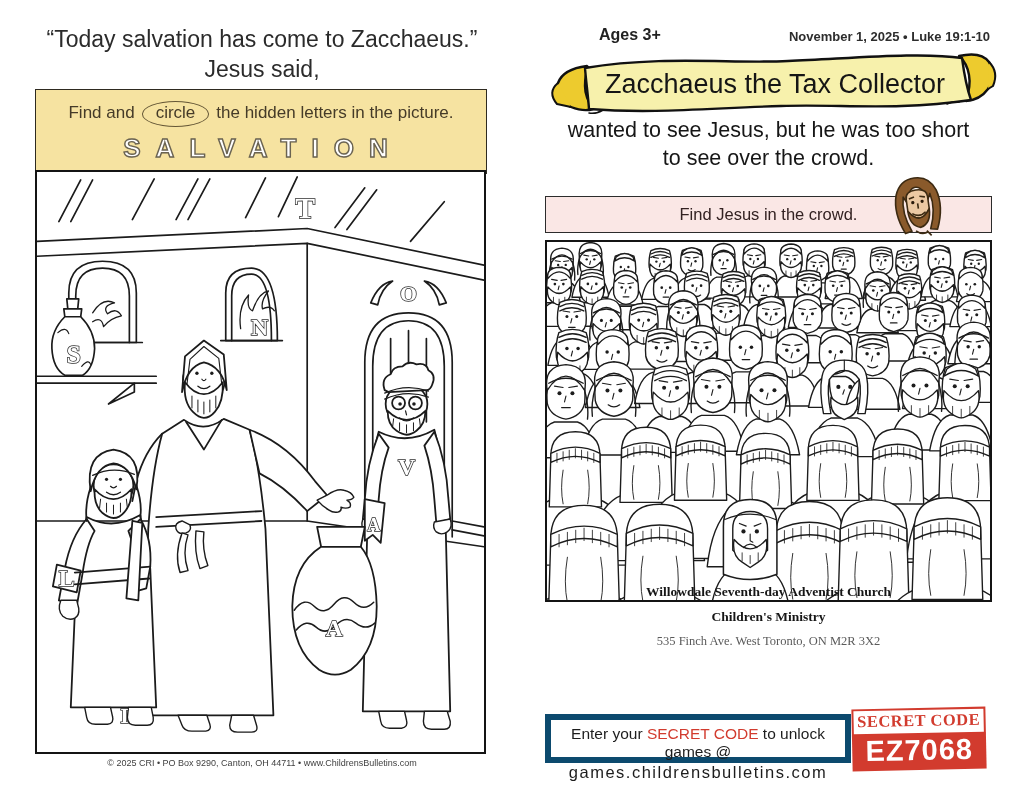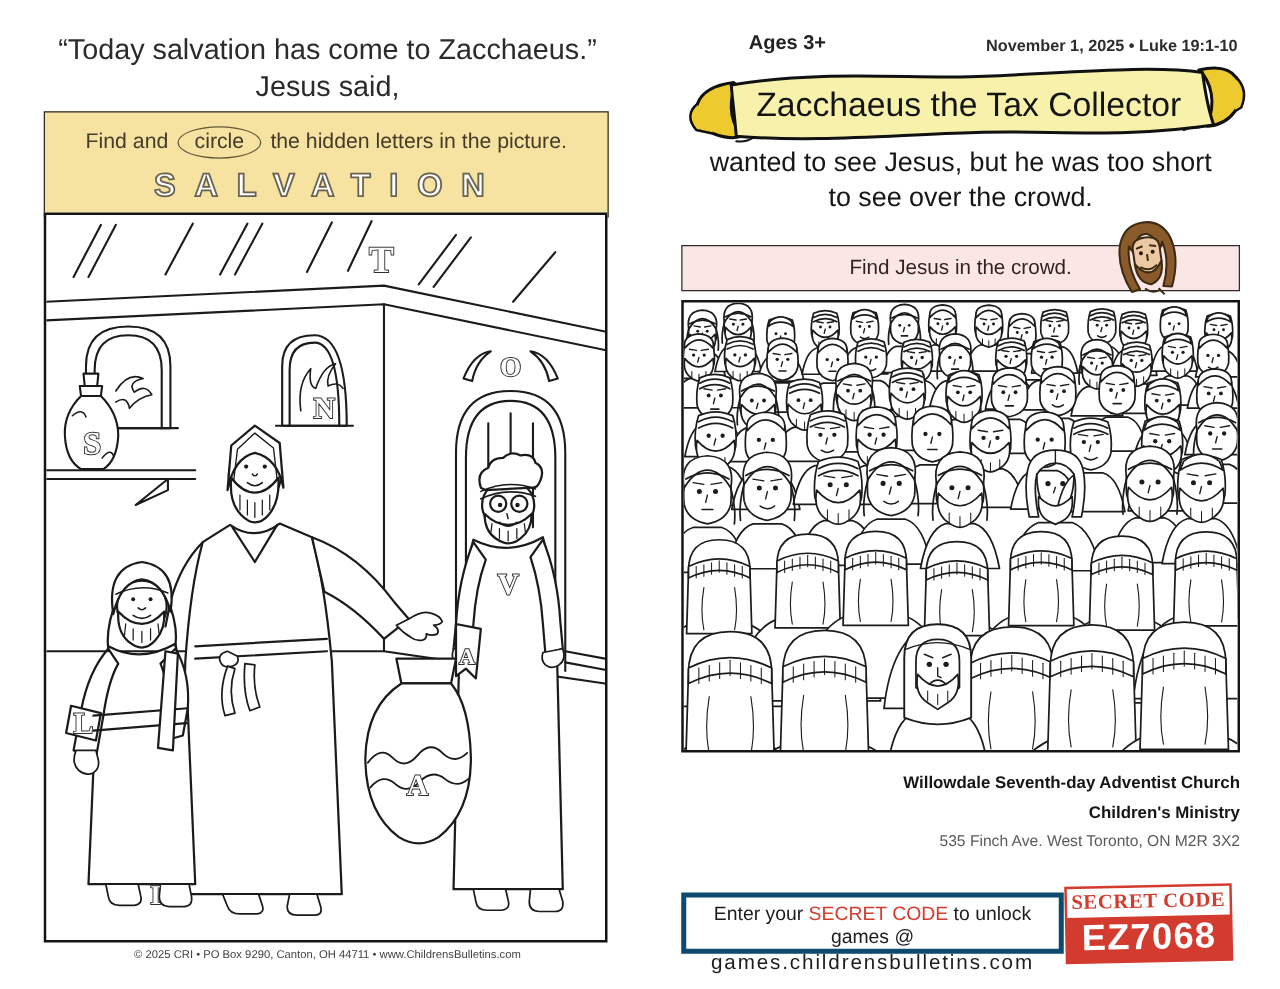--- a/index.html
+++ b/index.html
@@ -37,27 +37,27 @@
   .dateref{top:29px;right:34px;font-size:13px;font-weight:bold;color:#2d2d2d;}
   .ribbon{left:543px;top:48px;width:459px;height:72px;}
   .story{left:545px;top:117px;width:447px;text-align:center;font-size:21.5px;line-height:27.5px;color:#161616;}
   .pink-banner{
     left:545px;top:196px;width:447px;height:37px;box-sizing:border-box;
     background:var(--pink);border:1.7px solid #2c2c2c;
     text-align:center;line-height:34px;font-size:16.5px;color:#332222;
   }
   .jesus-head{left:891px;top:175px;width:54px;height:62px;}
   .crowd-frame{left:545px;top:240px;width:443px;height:358px;background:#fff;border:2px solid #141414;overflow:hidden;}
-  .church{left:545px;top:614px;width:447px;text-align:right;}
+  .church{left:545px;top:580px;width:447px;text-align:center;font-family:Liberation Serif, serif;}
   .church .name{font-size:13.5px;font-weight:bold;color:#161616;margin-top:4px;}
   .church .ministry{font-size:13.5px;font-weight:bold;color:#161616;margin-top:9px;}
   .church .addr{font-size:12.5px;color:#5a5a5a;margin-top:9px;}
   .code-box{
     left:545px;top:714px;width:306px;height:49px;box-sizing:border-box;
-    border:4px solid #0c4a6e;text-align:center;background:#fff;
+    border:6px solid #0c4a6e;text-align:center;background:#fff;
   }
   .code-box .l1{margin-top:5px;font-size:15.5px;color:#1d1d1d;}
   .code-box .l1 .red{color:var(--stamp-red);}
   .code-box .l2{font-size:16.5px;letter-spacing:1.5px;color:#1d1d1d;margin-top:2px;}
   .stamp{left:852px;top:708px;width:134px;transform:rotate(-1.2deg);}
   .stamp .lbl{
     box-sizing:border-box;border:2.5px solid var(--stamp-red);color:var(--stamp-red);
     font-family:"Liberation Serif",serif;font-weight:bold;font-size:16.5px;
     text-align:center;padding:1px 0 2px 0;letter-spacing:0.5px;background:#fff;
   }

